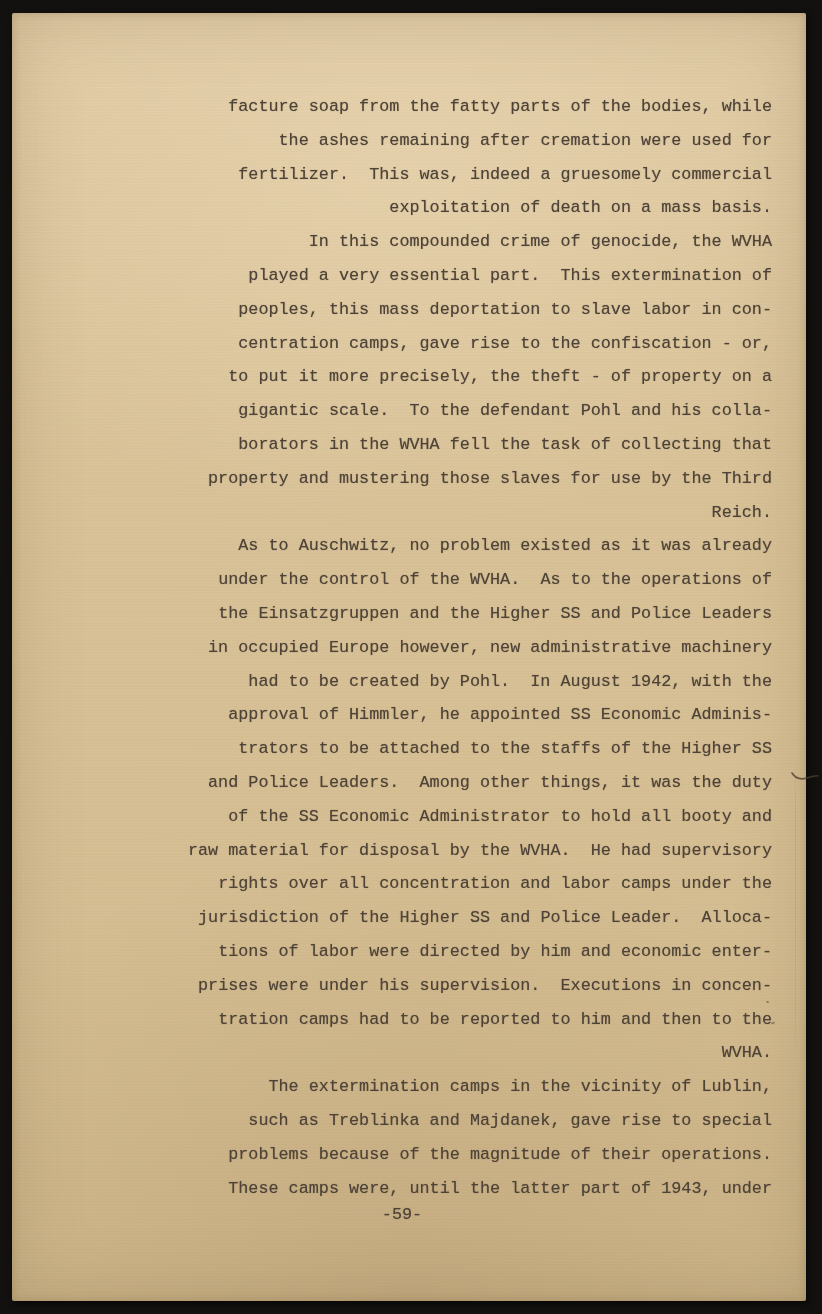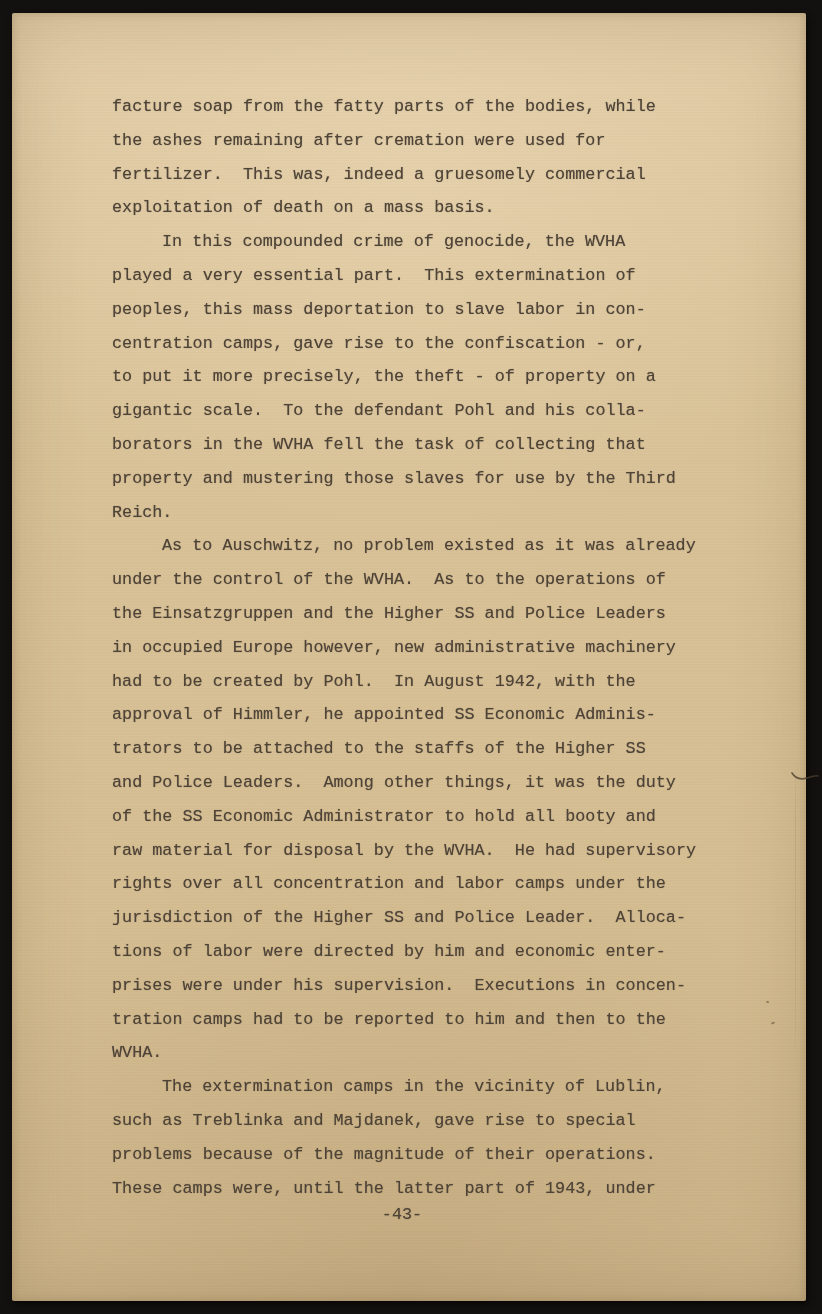--- a/index.html
+++ b/index.html
@@ -52,21 +52,21 @@
     left: 100px;
     top: 77px;
     width: 660px;
     font-size: 16.8px;
     line-height: 33.8px;
     color: #4e4337;
     text-shadow: 0 0 1px rgba(78, 67, 55, 0.55);
     white-space: pre;
     z-index: 2;
   }
-  .line { white-space: pre; }
+  .line { white-space: pre; text-align: right; }
   .line.indent { padding-left: 50px; }
   .page-number {
     position: absolute;
     left: 0;
     top: 1192px;
     width: 780px;
     text-align: center;
     font-size: 16.8px;
     color: #4e4337;
     text-shadow: 0 0 1px rgba(78, 67, 55, 0.55);
@@ -95,21 +95,21 @@
   .speck-1 { left: 754px; top: 988px;  width: 3px; height: 2px; transform: rotate(20deg); }
   .speck-2 { left: 759px; top: 1009px; width: 4px; height: 2px; transform: rotate(-15deg); }
 </style>
 </head>
 <body>
 
 <div class="scan-canvas">
   <div class="paper">
     <div class="fold-line"></div>
     <div class="text-block"><div><div class="line">facture soap from the fatty parts of the bodies, while</div><div class="line">the ashes remaining after cremation were used for</div><div class="line">fertilizer.  This was, indeed a gruesomely commercial</div><div class="line">exploitation of death on a mass basis.</div></div><div><div class="line indent">In this compounded crime of genocide, the WVHA</div><div class="line">played a very essential part.  This extermination of</div><div class="line">peoples, this mass deportation to slave labor in con-</div><div class="line">centration camps, gave rise to the confiscation - or,</div><div class="line">to put it more precisely, the theft - of property on a</div><div class="line">gigantic scale.  To the defendant Pohl and his colla-</div><div class="line">borators in the WVHA fell the task of collecting that</div><div class="line">property and mustering those slaves for use by the Third</div><div class="line">Reich.</div></div><div><div class="line indent">As to Auschwitz, no problem existed as it was already</div><div class="line">under the control of the WVHA.  As to the operations of</div><div class="line">the Einsatzgruppen and the Higher SS and Police Leaders</div><div class="line">in occupied Europe however, new administrative machinery</div><div class="line">had to be created by Pohl.  In August 1942, with the</div><div class="line">approval of Himmler, he appointed SS Economic Adminis-</div><div class="line">trators to be attached to the staffs of the Higher SS</div><div class="line">and Police Leaders.  Among other things, it was the duty</div><div class="line">of the SS Economic Administrator to hold all booty and</div><div class="line">raw material for disposal by the WVHA.  He had supervisory</div><div class="line">rights over all concentration and labor camps under the</div><div class="line">jurisdiction of the Higher SS and Police Leader.  Alloca-</div><div class="line">tions of labor were directed by him and economic enter-</div><div class="line">prises were under his supervision.  Executions in concen-</div><div class="line">tration camps had to be reported to him and then to the</div><div class="line">WVHA.</div></div><div><div class="line indent">The extermination camps in the vicinity of Lublin,</div><div class="line">such as Treblinka and Majdanek, gave rise to special</div><div class="line">problems because of the magnitude of their operations.</div><div class="line">These camps were, until the latter part of 1943, under</div></div></div>
-    <div class="page-number">-43-</div>
+    <div class="page-number">-59-</div>
     <span class="edge-mark">
       <svg width="28" height="16" viewBox="0 0 28 16">
         <path d="M1,3 Q6,11 16,8 T27,6" fill="none" stroke="rgba(74,61,44,0.8)" stroke-width="1.6" stroke-linecap="round"></path>
       </svg>
     </span>
     <div class="speck speck-1"></div>
     <div class="speck speck-2"></div>
   </div>
 </div>
 

